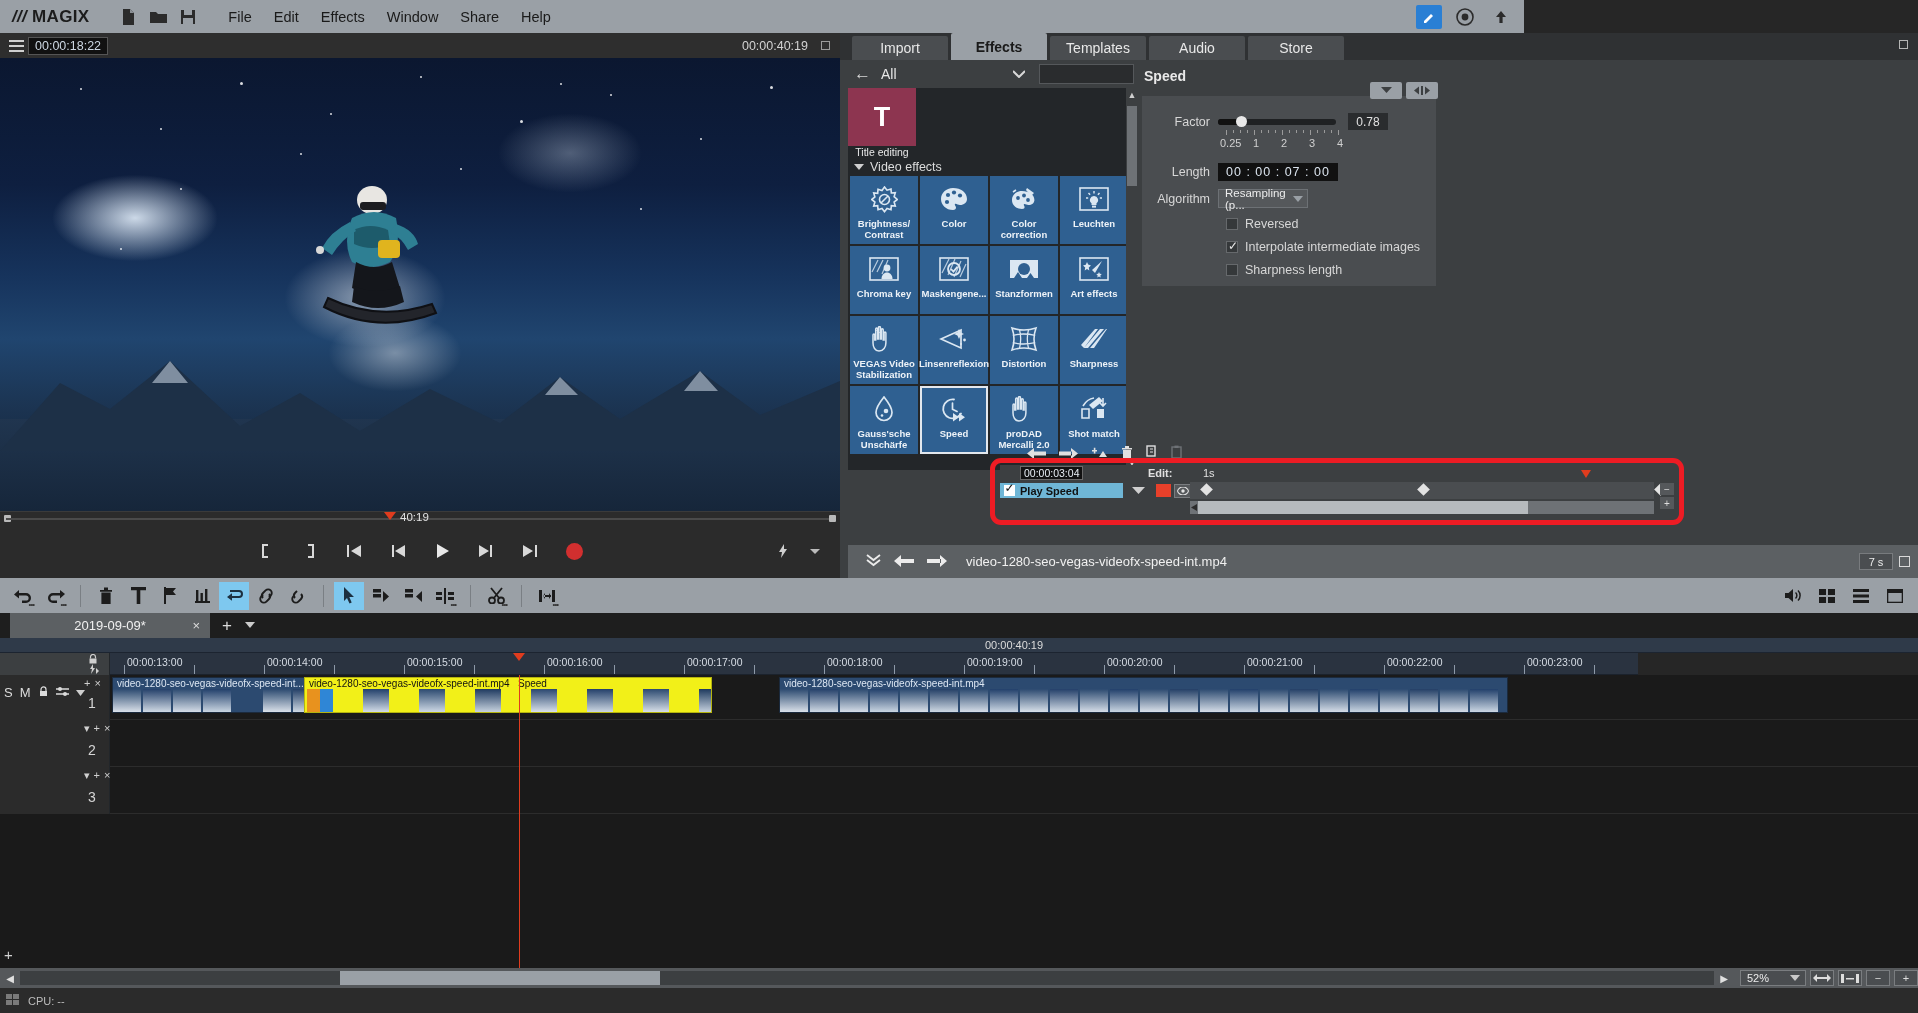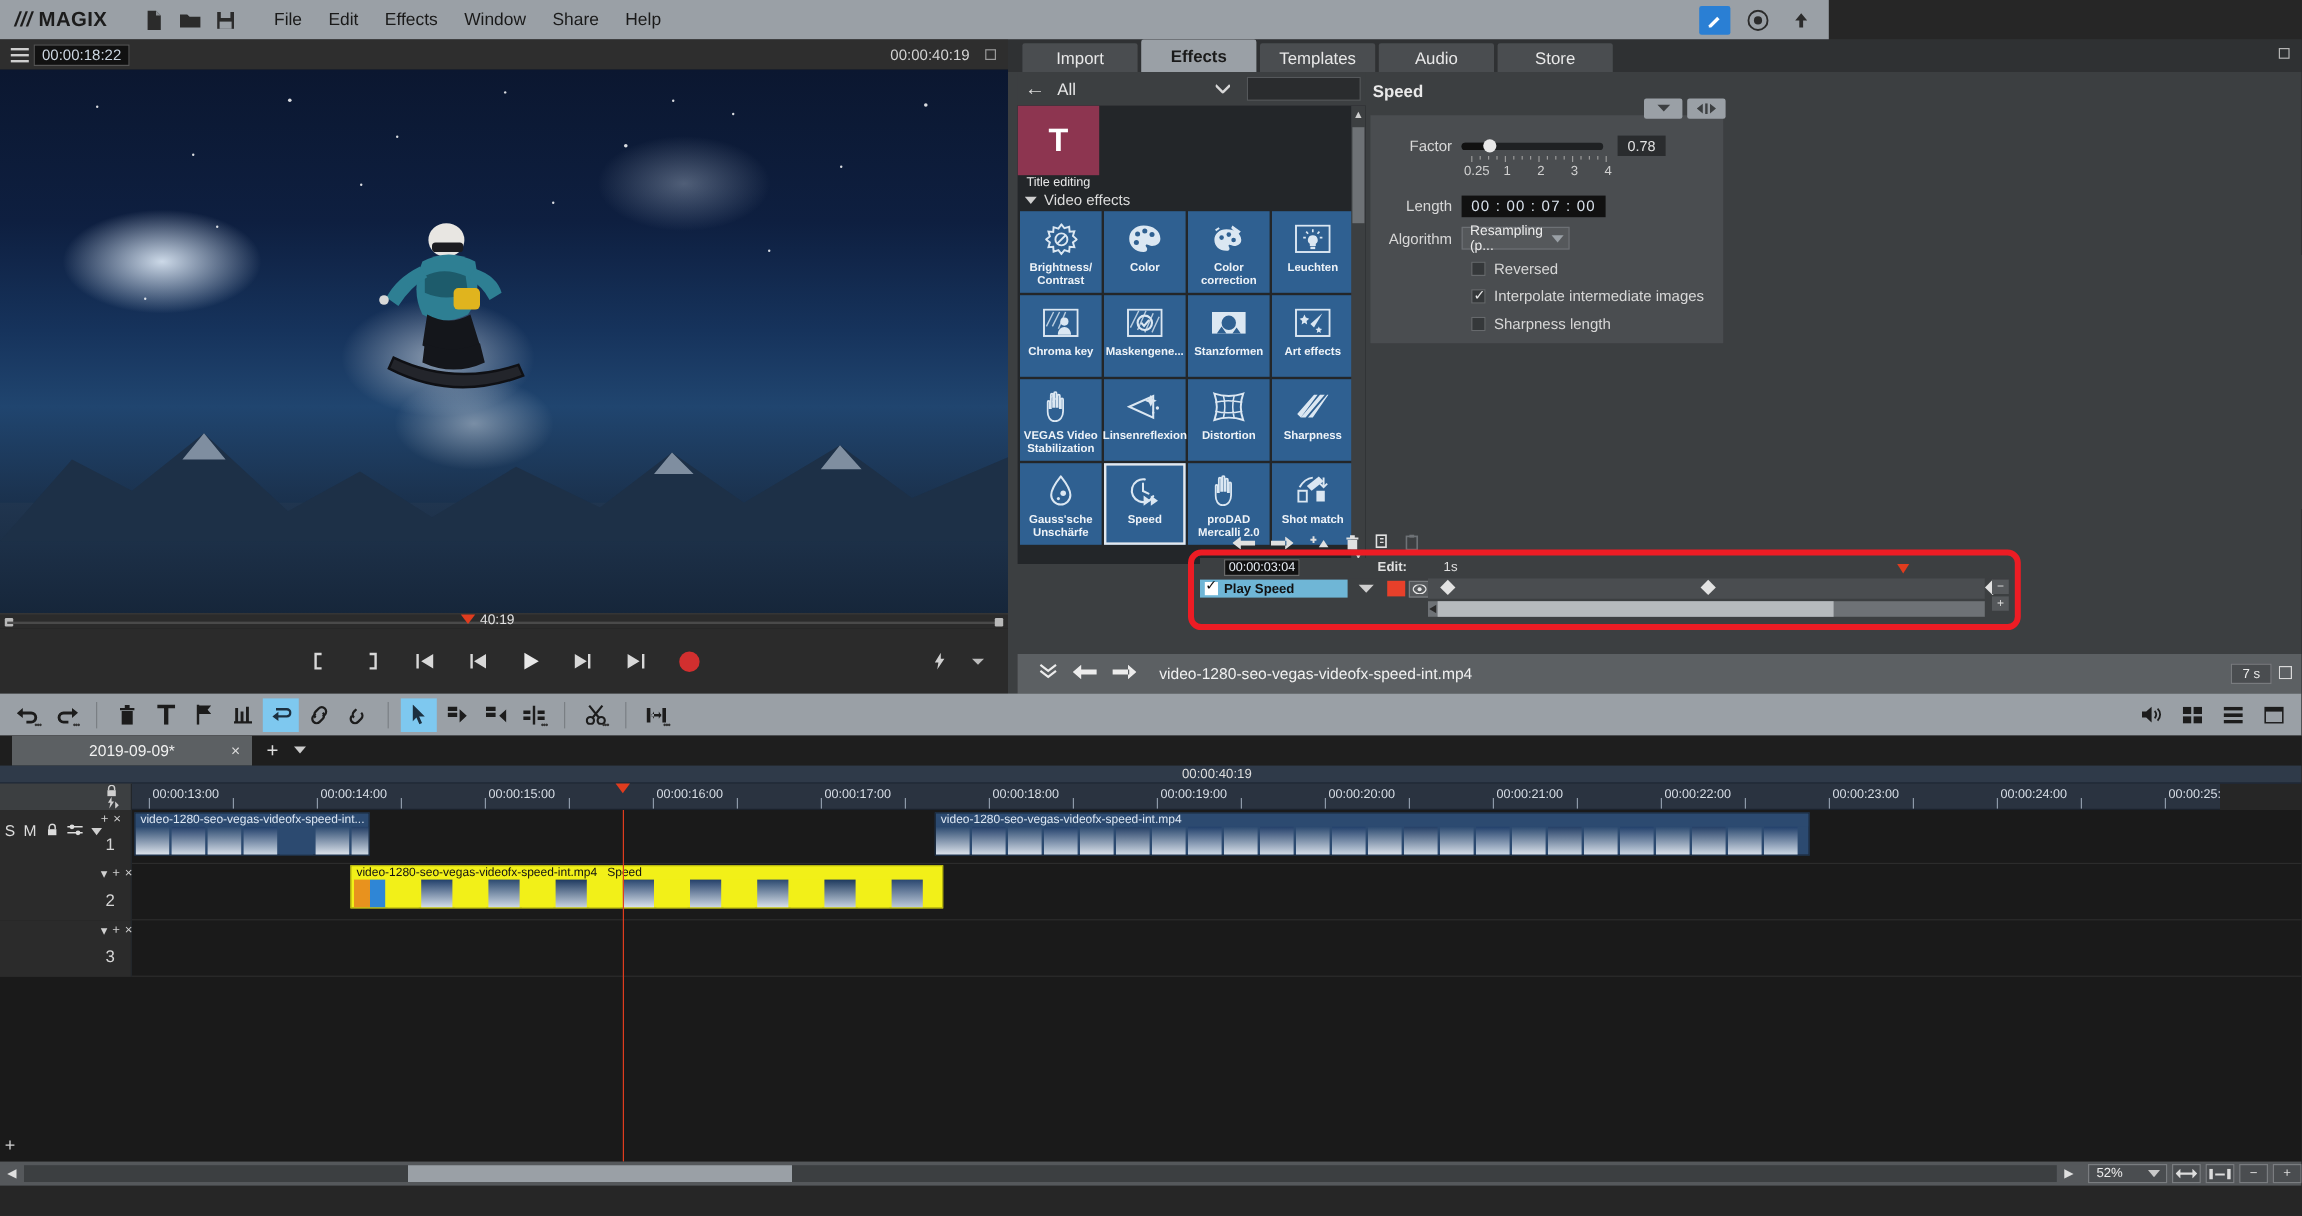--- a/index.html
+++ b/index.html
@@ -183,21 +183,21 @@
     display:flex; align-items:center; justify-content:center; color:#f0f0f0; font-size:13px; }
   .tltab .x{ position:absolute; right:10px; color:#ddd; font-size:13px; }
   .tlplus{ position:absolute; left:222px; top:3px; color:#ddd; font-size:17px; }
   .tlcaret{ position:absolute; left:245px; top:9px; width:0;height:0;
     border-left:5px solid transparent;border-right:5px solid transparent;border-top:6px solid #ccc; }
 
   .tlproj{ position:absolute; left:0; top:638px; width:1918px; height:15px; background:#2f3a49;
     border-bottom:1px solid #1c2430; }
   .tlproj .lbl{ position:absolute; left:985px; top:1px; font-size:11px; color:#dcdcdc; }
 
-  .ruler{ position:absolute; left:0; top:653px; width:1850px; height:22px; background:#2a3340;
+  .ruler{ position:absolute; left:0; top:653px; width:1638px; height:22px; background:#2a3340;
     border-bottom:1px solid #1b222c; overflow:hidden; }
   .rtick{ position:absolute; top:12px; width:1px; height:9px; background:#8d99a8; }
   .rlab{ position:absolute; top:3px; font-size:10.5px; color:#d7dde5; white-space:nowrap; }
   .rhead{ position:absolute; left:0; top:653px; width:110px; height:22px; background:#3c3f41;
     border-right:1px solid #22262a; }
   .rhead .l1{ position:absolute; left:88px; top:1px; color:#cfcfcf; font-size:9px; }
   .rhead .l2{ position:absolute; left:88px; top:11px; color:#cfcfcf; font-size:9px; }
   .phead{ position:absolute; top:653px; }
 
   .tracks{ position:absolute; left:0; top:675px; width:1918px; height:293px; background:#1a1a1a; }
@@ -1039,21 +1039,21 @@
           <div class="th" style="background:linear-gradient(#2c4a70,#e9eef4)"></div>
           <div class="th" style="background:linear-gradient(#24406a,#dfe7ef)"></div>
           <div class="th" style="background:linear-gradient(#2c4a70,#e4eaf2)"></div>
           <div class="th" style="background:linear-gradient(#22406b,#d8e2ec)"></div>
           <div class="th" style="background:#2c4a70"></div>
           <div class="th" style="background:linear-gradient(#2c4a70,#e9eef4)"></div>
           <div class="th" style="background:linear-gradient(#243f66,#dde6ee)"></div>
         </div>
       </div>
 
-      <div class="clip yellow" style="left:292px;width:494px;margin-top:44px;">
+      <div class="clip yellow" style="left:304px;width:408px;">
         <div class="cliplbl">
           <span>video-1280-seo-vegas-videofx-speed-int.mp4</span>
           &nbsp;&nbsp;<span>Speed</span>
         </div>
         <div class="thumbs" style="left:2px">
           <div class="th" style="width:26px;background:linear-gradient(90deg,#e8921e 50%,#2f86d6 50%)"></div>
           <div class="th" style="width:26px;background:#f2f018"></div>
           <div class="th" style="width:26px;background:linear-gradient(#22406b,#e2eaf2)"></div>
           <div class="th" style="width:26px;background:#f2f018"></div>
           <div class="th" style="width:26px;background:linear-gradient(#2c4a70,#dce5ef)"></div>
@@ -1147,14 +1147,24 @@
       </div>
     <div class="zbtn">
       <svg width="18" height="9" viewBox="0 0 18 9">
           <path d="M0 0h3v9H0z M15 0h3v9h-3z M5 4h8v1.6H5z" fill="#ddd"></path>
         </svg>
       </div>
     <div class="zbtn">−</div>
     <div class="zbtn">+</div>
   </div>
 
+  <div class="botbar">
+    <span>
+      <svg width="14" height="12" viewBox="0 0 14 12">
+          <rect x="0" y="0" width="6" height="5" fill="#7a7a7a"></rect>
+          <rect x="7" y="0" width="6" height="5" fill="#7a7a7a"></rect>
+          <rect x="0" y="6" width="6" height="5" fill="#7a7a7a"></rect>
+          <rect x="7" y="6" width="6" height="5" fill="#7a7a7a"></rect>
+        </svg></span>
+    <span class="cpu">CPU: --</span>
+  </div>
 
 </div>
 
 </body></html>

